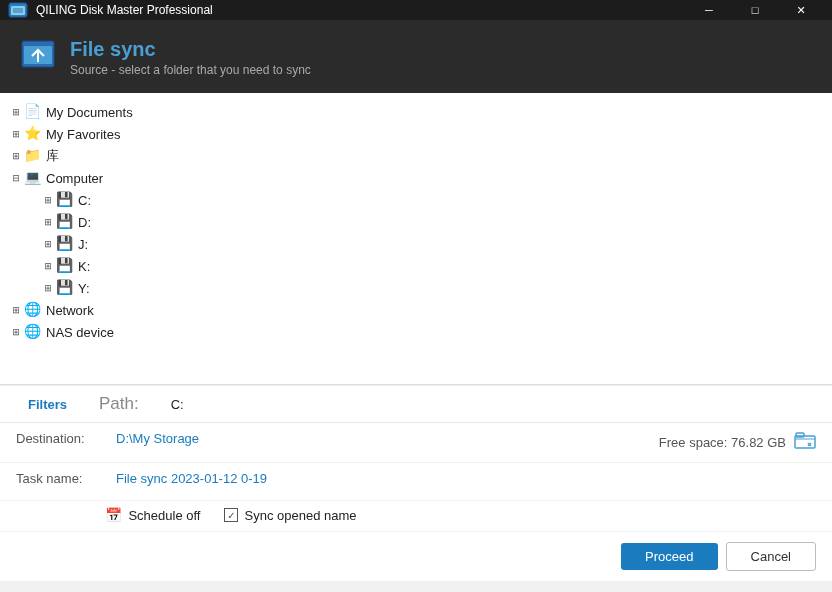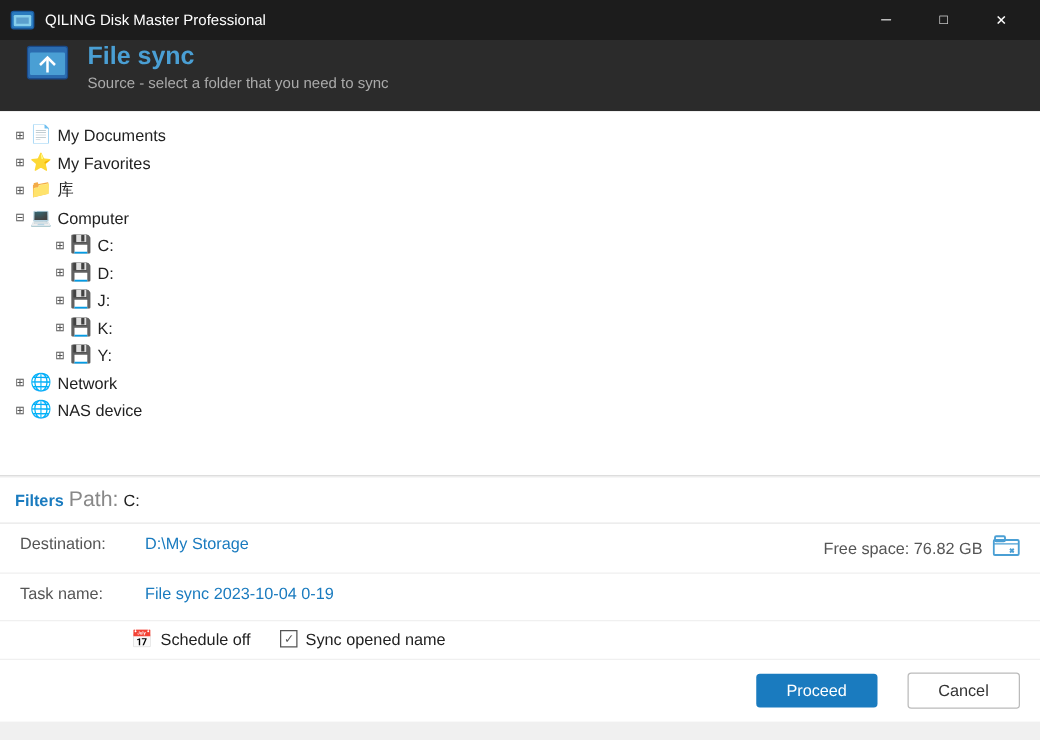--- a/index.html
+++ b/index.html
@@ -11,21 +11,21 @@
       height: 592px;
       overflow: hidden;
     }
 
     
     .title-bar {
       background: #1c1c1c;
       display: flex;
       align-items: center;
       padding: 0 8px;
-      height: 32px;
+      height: 20px;
       color: white;
       user-select: none;
     }
     .title-bar-icon {
       width: 20px;
       height: 20px;
       margin-right: 8px;
       flex-shrink: 0;
     }
     .title-bar-text {
@@ -45,21 +45,21 @@
       cursor: pointer;
       font-size: 11px;
       display: flex;
       align-items: center;
       justify-content: center;
     }
 
     
     .header {
       background: #2b2b2b;
-      padding: 0 20px 14px 20px;
+      padding: 16px 20px 14px 20px;
       display: flex;
       align-items: center;
       gap: 14px;
     }
     .header-icon {
       font-size: 28px;
       color: #4a9fd4;
     }
     .header-text h1 {
       font-size: 20px;
@@ -133,23 +133,23 @@
     .bottom-panel {
       background: white;
       padding: 0;
       border-top: 1px solid #eee;
     }
 
     
     .filters-bar {
       display: flex;
       align-items: center;
-      padding: 8px 12px;
+      padding: 8px 28px;
       border-bottom: 1px solid #e8e8e8;
-      gap: 4px;
+      gap: 32px;
     }
     .filters-label {
       font-weight: 600;
       color: #1a7bbf;
       font-size: 13px;
     }
     .path-label {
       color: #888;
       font-size: 17px;
     }
@@ -230,21 +230,21 @@
       color: #555;
       flex-shrink: 0;
     }
 
     
     .action-row {
       display: flex;
       align-items: center;
       justify-content: flex-end;
       padding: 10px 16px;
-      gap: 24px;
+      gap: 8px;
       background: white;
     }
     .btn {
       padding: 6px 24px;
       border: none;
       border-radius: 3px;
       font-size: 13px;
       cursor: pointer;
       min-width: 80px;
     }
@@ -410,21 +410,21 @@
             <path d="M1 8 L21 8" stroke="#4a9fd4" stroke-width="1"></path>
             <rect x="2" y="2" width="8" height="4" rx="1" fill="none" stroke="#4a9fd4" stroke-width="1.5"></rect>
             <path d="M14 12 L17 15 M17 12 L14 15" stroke="#4a9fd4" stroke-width="1.5"></path>
           </svg>
         </span>
       </div>
     </div>
 
     <div class="form-row">
       <span class="form-label">Task name:</span>
-      <span class="task-name-value">File sync 2023-10-04 0-19</span>
+      <span class="task-name-value">File sync 2023-01-12 0-19</span>
     </div>
 
     <div class="options-row">
       <div class="option-item">
         <span class="schedule-icon">📅</span>
         <span>Schedule off</span>
       </div>
       <div class="option-item">
         <div class="checkbox-box">✓</div>
         <span>Sync opened name</span>

